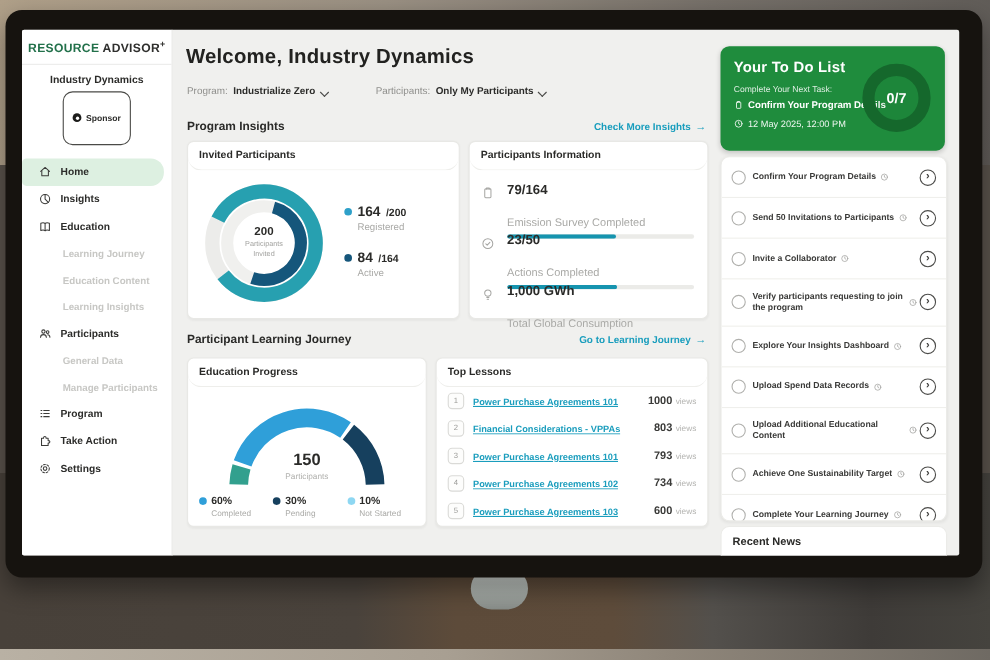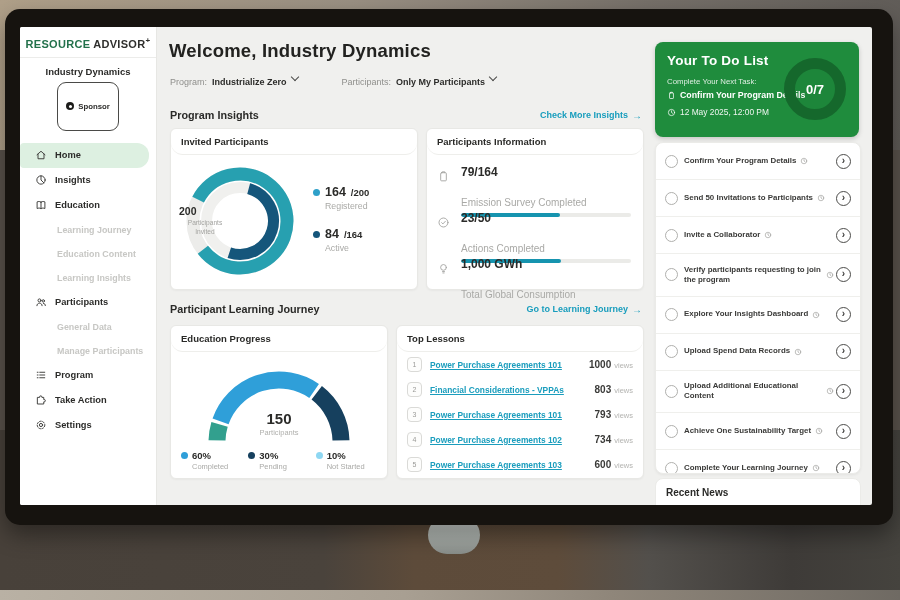--- a/index.html
+++ b/index.html
@@ -33,40 +33,40 @@
   .menu{margin-top:12px;}
   .mi{display:flex;align-items:center;gap:8px;height:25px;padding-left:15px;font-size:9.3px;font-weight:bold;color:#2c2c2a;cursor:default;}
   .mi.active{background:#ddf0e1;border-radius:4px 12px 12px 4px;margin-right:7px;}
   .mi.sub{padding-left:37px;height:24px;font-size:8.9px;color:#c7c7c4;}
   .ic{width:12px;height:12px;flex:none;display:flex;}
   .ic svg{width:12px;height:12px;stroke:#3b3b39;fill:none;stroke-width:1.9;stroke-linecap:round;stroke-linejoin:round;}
   
   .main{position:absolute;left:136px;top:0;bottom:0;width:494px;}
   .page-title{position:absolute;left:13px;top:13px;font-size:18.5px;font-weight:bold;color:#222220;letter-spacing:.2px;}
   .filters{position:absolute;left:14px;top:50px;display:flex;gap:44px;align-items:center;}
-  .filter{display:flex;gap:5px;align-items:flex-start;font-size:9px;}
+  .filter{display:flex;gap:5px;align-items:flex-end;font-size:9px;}
   .filter .lab{color:#8f8f8c;}
   .filter .val{font-weight:bold;color:#2c2c2a;}
   .chev-down{width:5px;height:5px;border-right:1.6px solid #4a4a48;border-bottom:1.6px solid #4a4a48;
              transform:rotate(45deg);margin-top:-3px;}
   .sec{position:absolute;left:14px;right:8px;display:flex;justify-content:space-between;align-items:center;}
   .sec1{top:82px;} .sec2{top:276px;}
   .sec .st{font-size:10.8px;font-weight:bold;color:#2a2a28;}
   .lnk{font-size:9px;font-weight:bold;color:#189dbd;display:flex;gap:4px;align-items:center;cursor:default;}
   .lnk .arr{font-size:10px;}
   .card{position:absolute;background:#fff;border:1px solid #e8e8e5;border-radius:6px;box-shadow:0 1px 2px rgba(0,0,0,.04);}
   .chead{height:25px;line-height:25px;padding:0 10px;border-bottom:1px solid #eeeeeb;font-size:9.5px;font-weight:bold;color:#2a2a28;border-radius:12px;}
   .card1{left:14px;top:101px;width:246px;height:160px;}
   .card2{left:270px;top:101px;width:216px;height:160px;}
   .card3{left:14px;top:298px;width:216px;height:152px;}
   .card4{left:240px;top:298px;width:246px;height:152px;}
   
   .donut-wrap{position:absolute;left:8px;top:31px;width:122px;height:122px;}
   .donut-center{position:absolute;left:8px;top:31px;width:122px;height:122px;display:flex;flex-direction:column;
-                align-items:flex-start;justify-content:center;text-align:center;}
+                align-items:center;justify-content:center;text-align:center;}
   .dc-val{font-size:10.5px;font-weight:bold;color:#2b2b29;}
   .dc-lab{font-size:6.6px;color:#a3a3a0;width:52px;line-height:1.3;margin-top:2px;}
   .dlegend{position:absolute;left:142px;top:56px;}
   .dleg-item{margin-bottom:16px;}
   .dleg-val{display:flex;align-items:baseline;gap:5px;font-weight:bold;color:#2b2b29;font-size:12.5px;}
   .dleg-val .tot{font-size:9.5px;}
   .dleg-lab{font-size:8.8px;color:#a9a9a6;margin:2px 0 0 12px;}
   .dot{width:7px;height:7px;border-radius:50%;flex:none;align-self:center;}
   
   .irow{position:absolute;left:10px;right:12px;}

